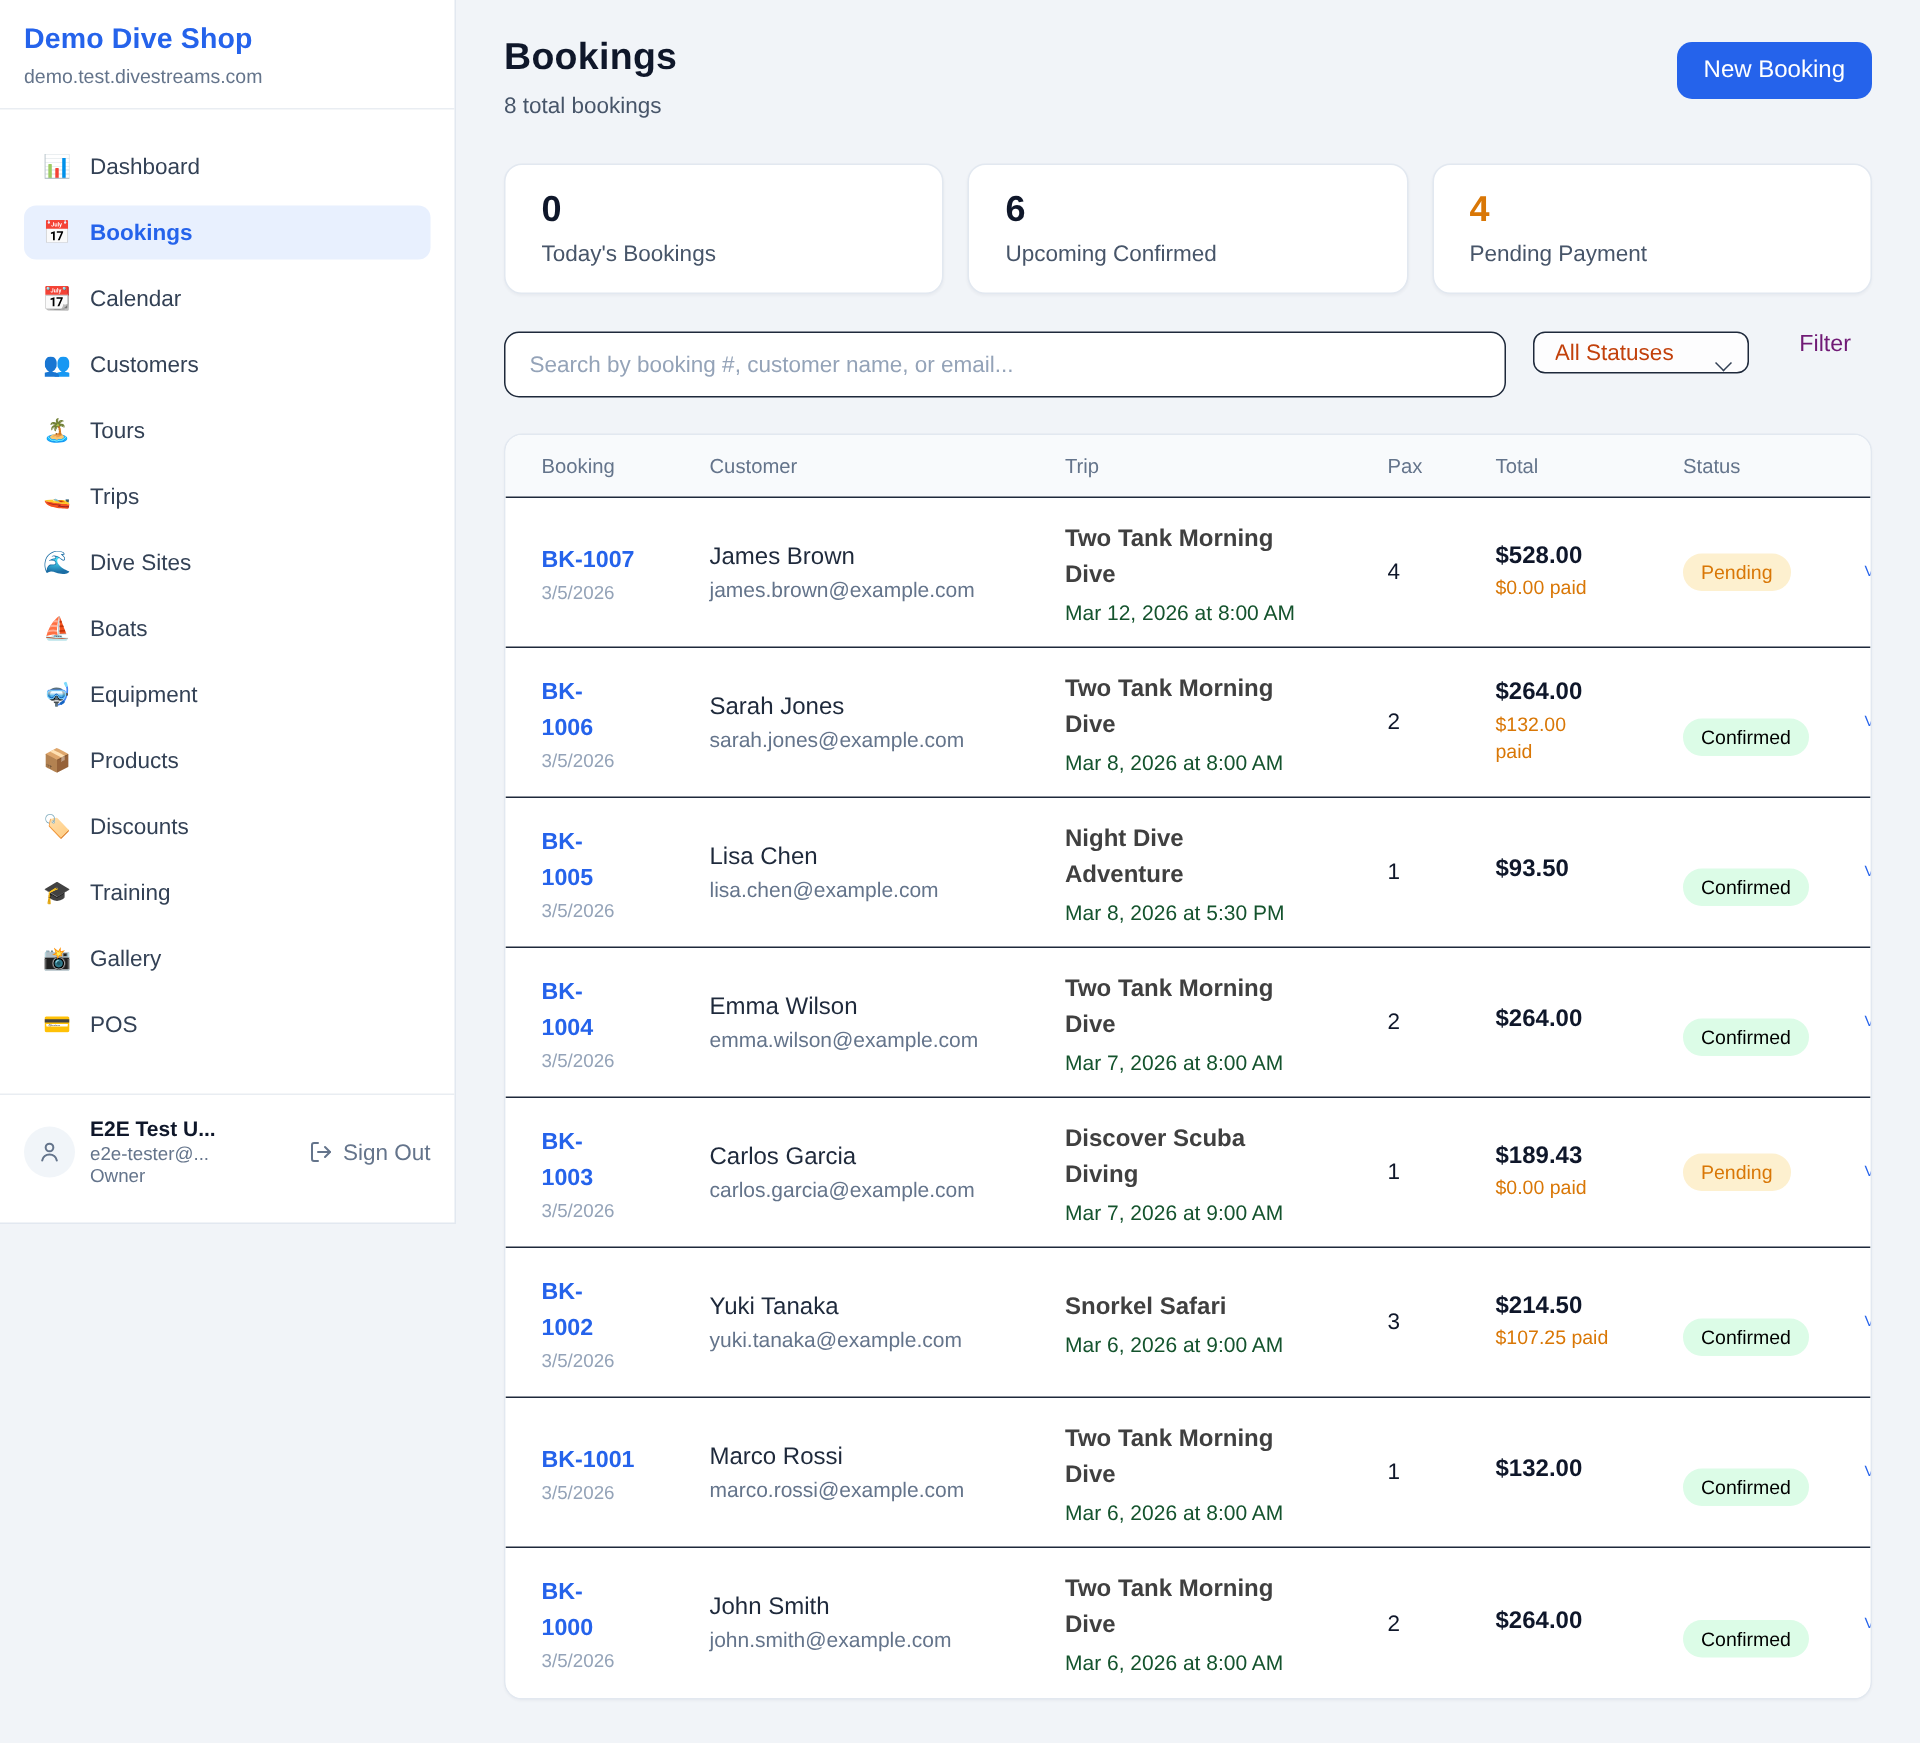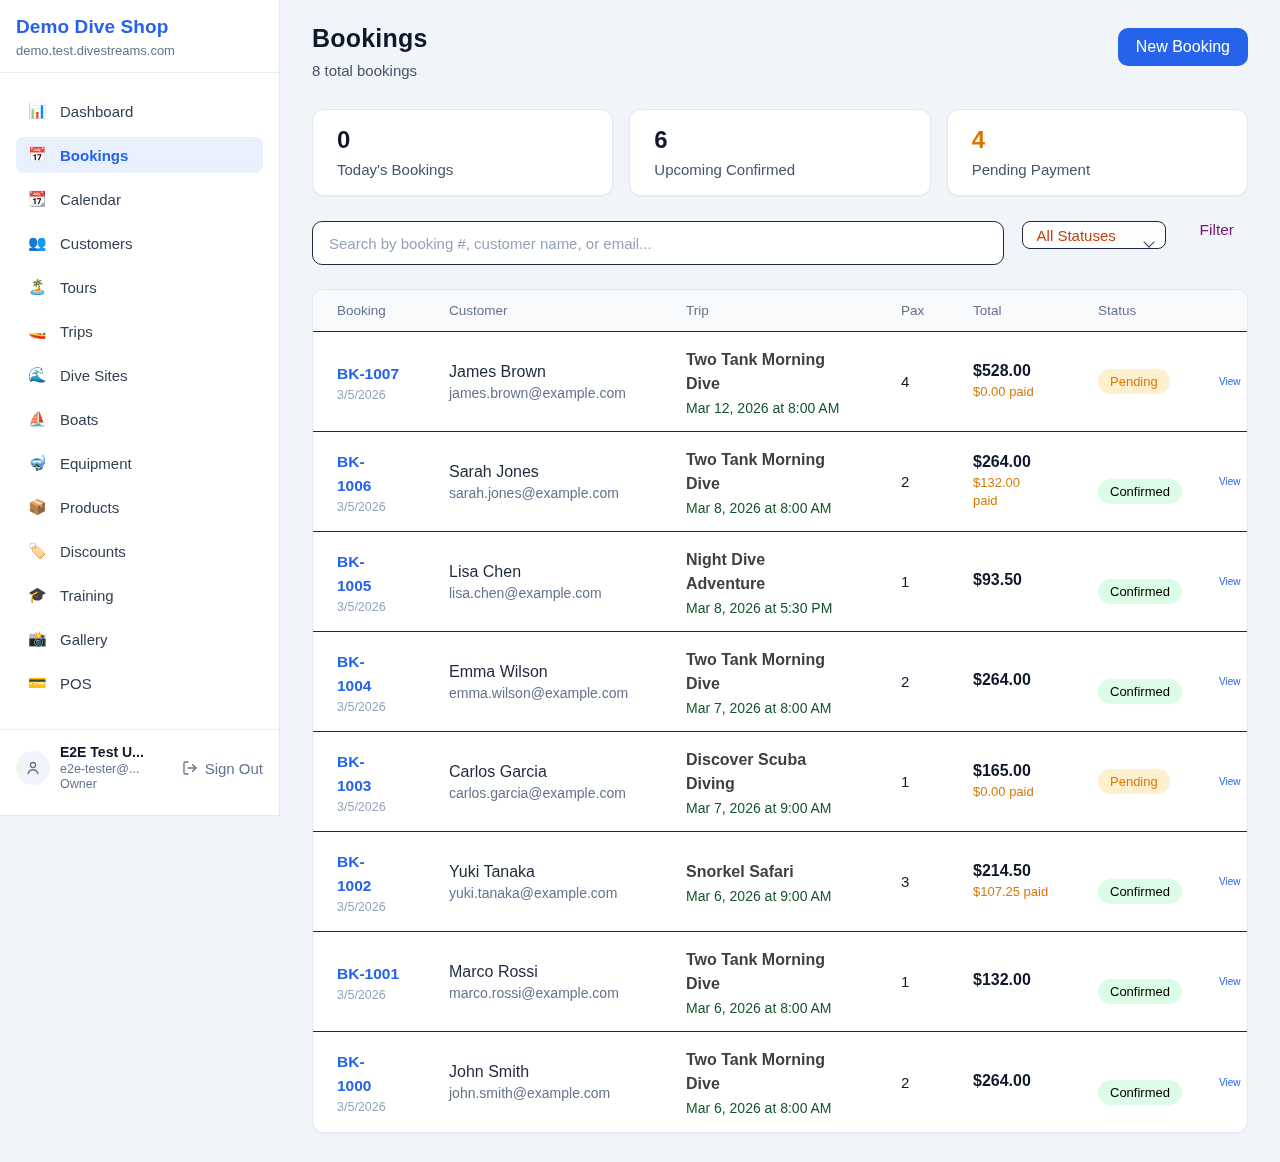--- a/index.html
+++ b/index.html
@@ -7,21 +7,21 @@
   body {
     font-family: "Liberation Sans", "DejaVu Sans", sans-serif;
     background:#f1f4f8;
     color:#0f172a;
     display:flex;
     align-items:flex-start;
   }
 
   
   .sidebar {
-    width:280px; flex:none; background:#ffffff;
+    width:304px; flex:none; background:#ffffff;
     border-right:1px solid #e2e8f0; border-bottom:1px solid #e2e8f0;
   }
   .sidebar-head { padding:16px 16px 14px; border-bottom:1px solid #e9edf2; }
   .shop-name { color:#2563eb; font-size:19px; font-weight:700; letter-spacing:.1px; }
   .shop-domain { color:#64748b; font-size:13px; margin-top:5px; }
   .nav { padding:20px 16px 12px; }
   .nav-item {
     display:flex; align-items:center; gap:12px;
     height:36px; padding:0 12px; margin-bottom:8px;
     border-radius:8px; cursor:pointer; color:#334155; font-size:15px;
@@ -363,21 +363,21 @@
     <div>
       <div class="cust-name">Carlos Garcia</div>
       <div class="cust-email">carlos.garcia@example.com</div>
     </div>
     <div>
       <div class="trip-name">Discover Scuba Diving</div>
       <div class="trip-when">Mar 7, 2026 at 9:00 AM</div>
     </div>
     <div class="pax">1</div>
     <div>
-      <div class="total">$165.00</div>
+      <div class="total">$189.43</div>
       <div class="paid">$0.00 paid</div>
     </div>
     <div>
       <span class="badge pending">Pending</span>
     </div>
     <div class="view-link">View</div>
   </div>
         <div class="trow">
     <div>
       <div class="booking-id">BK-

